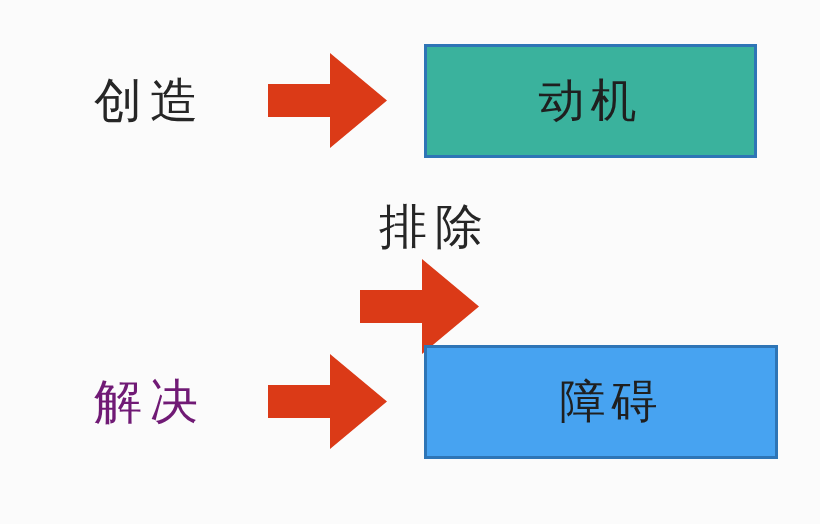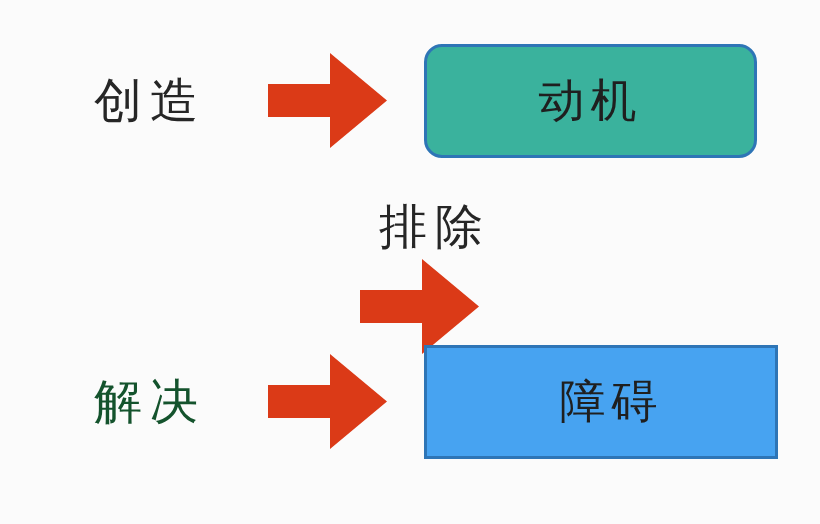--- a/index.html
+++ b/index.html
@@ -66,34 +66,34 @@
 </head>
 <body>
 
 <div class="canvas" style="background: rgb(251, 251, 251);">
 
   <div class="row row-1">
     <div class="row-label" style="color: rgb(38, 38, 38);">创造</div>
     <svg class="arrow" viewBox="0 0 119 95" xmlns="http://www.w3.org/2000/svg">
       <polygon points="0,31 62,31 62,0 119,47.5 62,95 62,64 0,64" style="fill: rgb(219, 58, 23);"></polygon>
     </svg>
-    <div class="result-box" style="background-color: rgb(58, 178, 157); border-radius: 18px;">
+    <div class="result-box" style="background-color: rgb(58, 178, 157);">
       <span class="box-label" style="color: rgb(31, 31, 31);">动机</span>
     </div>
   </div>
 
   <div class="row row-2">
     <div class="row-label" style="color: rgb(38, 38, 38);">排除</div>
     <svg class="arrow" viewBox="0 0 119 95" xmlns="http://www.w3.org/2000/svg">
       <polygon points="0,31 62,31 62,0 119,47.5 62,95 62,64 0,64" style="fill: rgb(219, 58, 23);"></polygon>
     </svg>
   </div>
 
   <div class="row row-3">
-    <div class="row-label" style="color: #14532d;">解决</div>
+    <div class="row-label" style="color: #701a75;">解决</div>
     <svg class="arrow" viewBox="0 0 119 95" xmlns="http://www.w3.org/2000/svg">
       <polygon points="0,31 62,31 62,0 119,47.5 62,95 62,64 0,64" style="fill: rgb(219, 58, 23);"></polygon>
     </svg>
     <div class="result-box" style="background-color: rgb(71, 163, 241); padding-left: 21px;">
       <span class="box-label" style="color: rgb(31, 31, 31);">障碍</span>
     </div>
   </div>
 
 </div>
 

